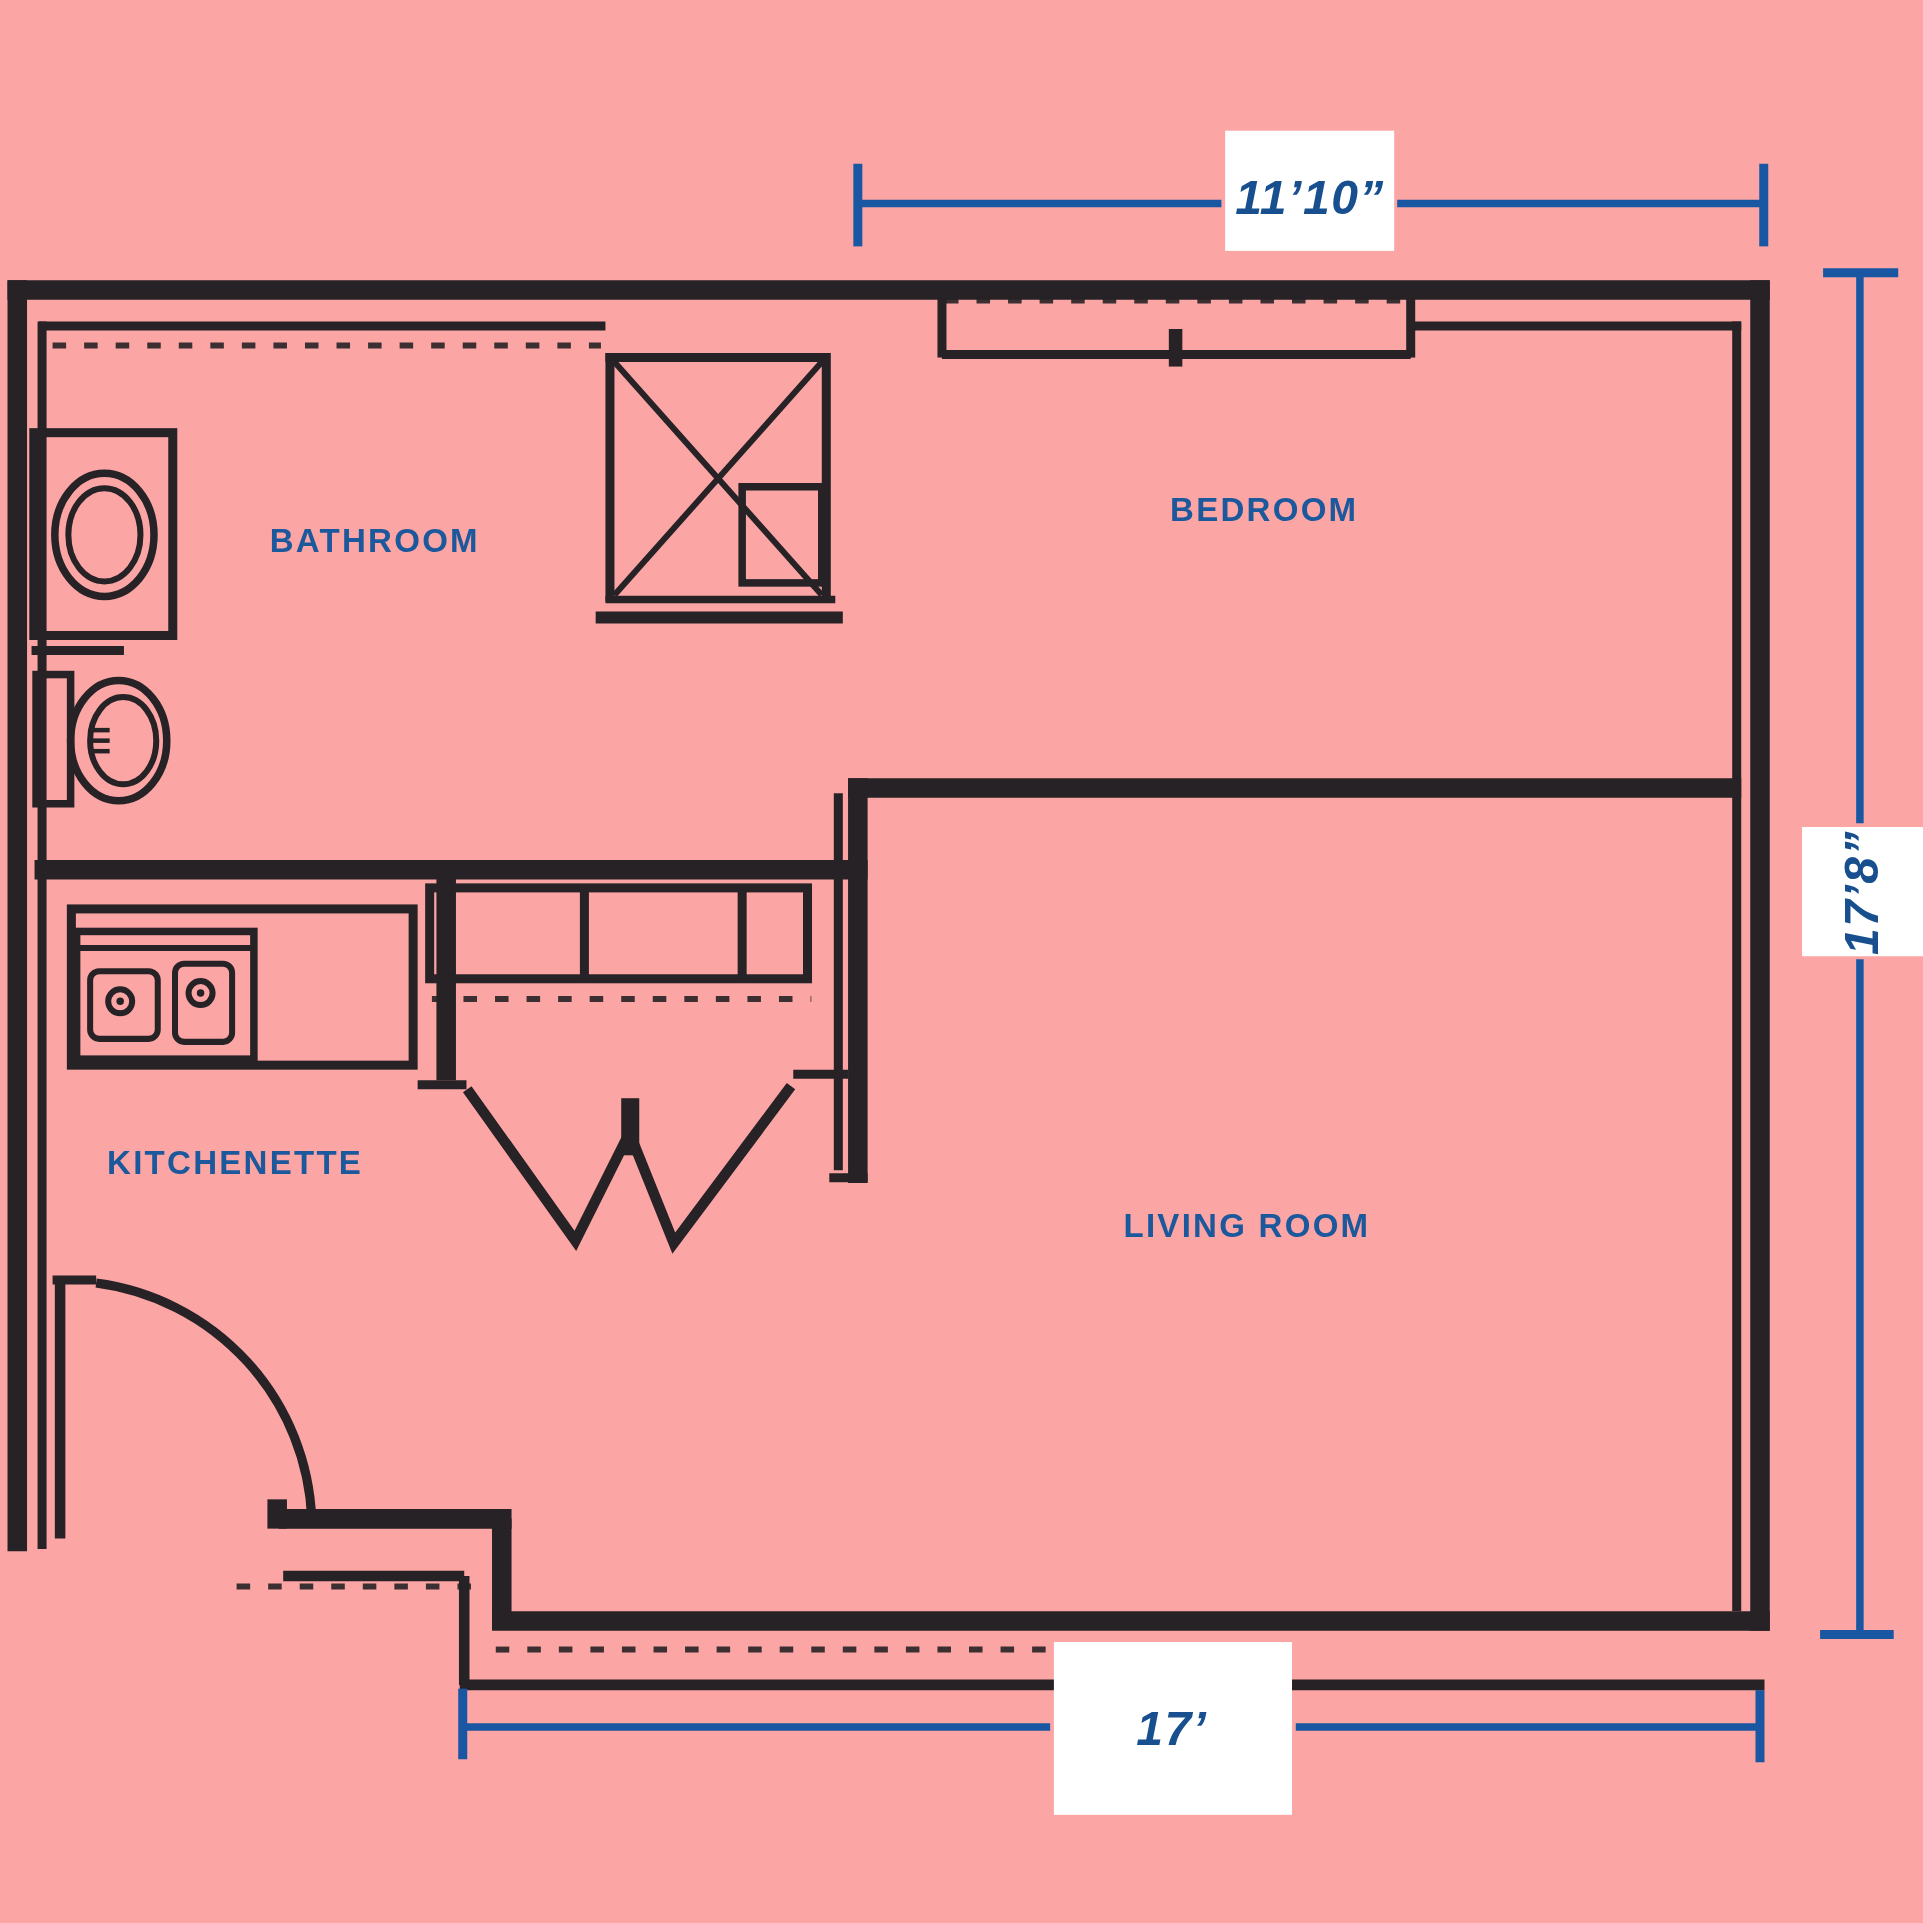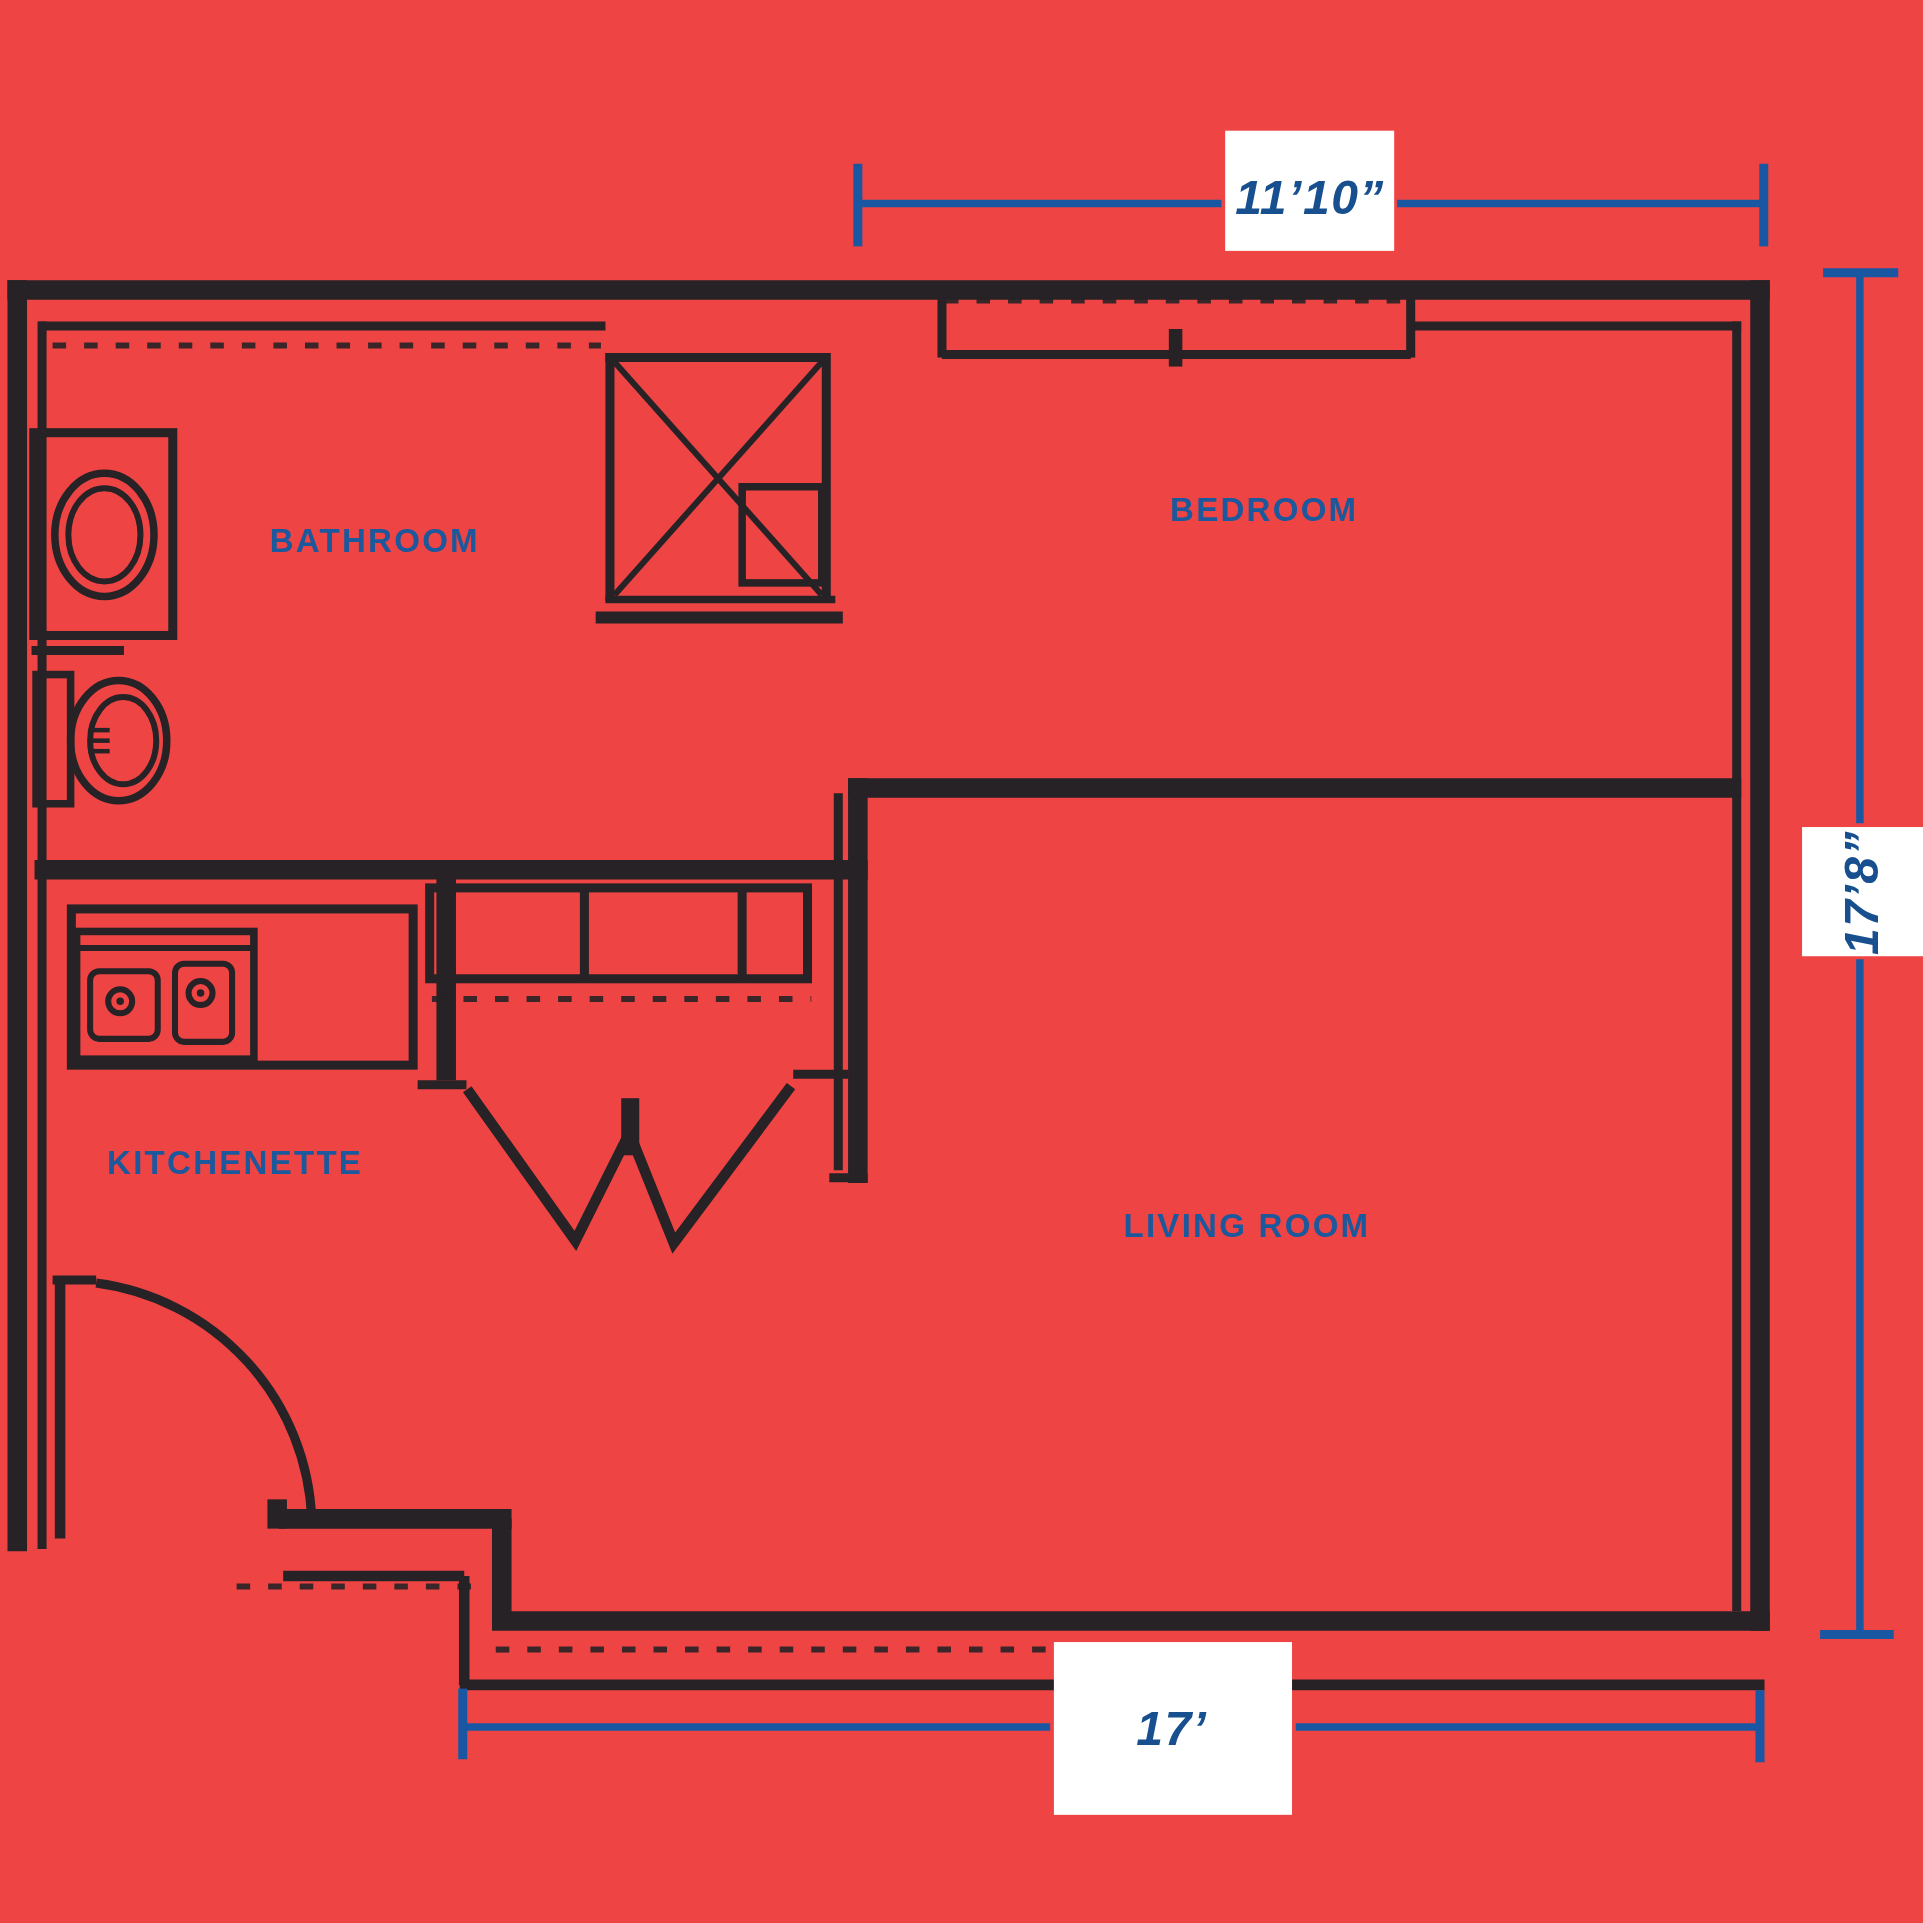--- a/index.html
+++ b/index.html
@@ -7,21 +7,21 @@
     padding:0;
     background:#000000;
     width:100%;
     height:100%;
     font-family:"Liberation Sans", sans-serif;
   }
   .stage{
     width:100vmin;
     height:100vmin;
     margin:0 auto;
-    background:#ef4444;
+    background:#fca5a5;
   }
   svg{display:block;width:100%;height:100%;}
   .wall{stroke:#262226;fill:none;stroke-linecap:butt;}
   .wall-thick{stroke-width:26;}
   .wall-thin{stroke-width:12;}
   .wall-med{stroke-width:14;}
   .fix{stroke:#262226;fill:none;}
   .dash{stroke:#262226;stroke-width:8;fill:none;stroke-dasharray:18 24;opacity:.9;}
   .dim-line{stroke:#1a57a2;stroke-width:10;fill:none;}
   .dim-tick{stroke:#1a57a2;stroke-width:12;fill:none;}

